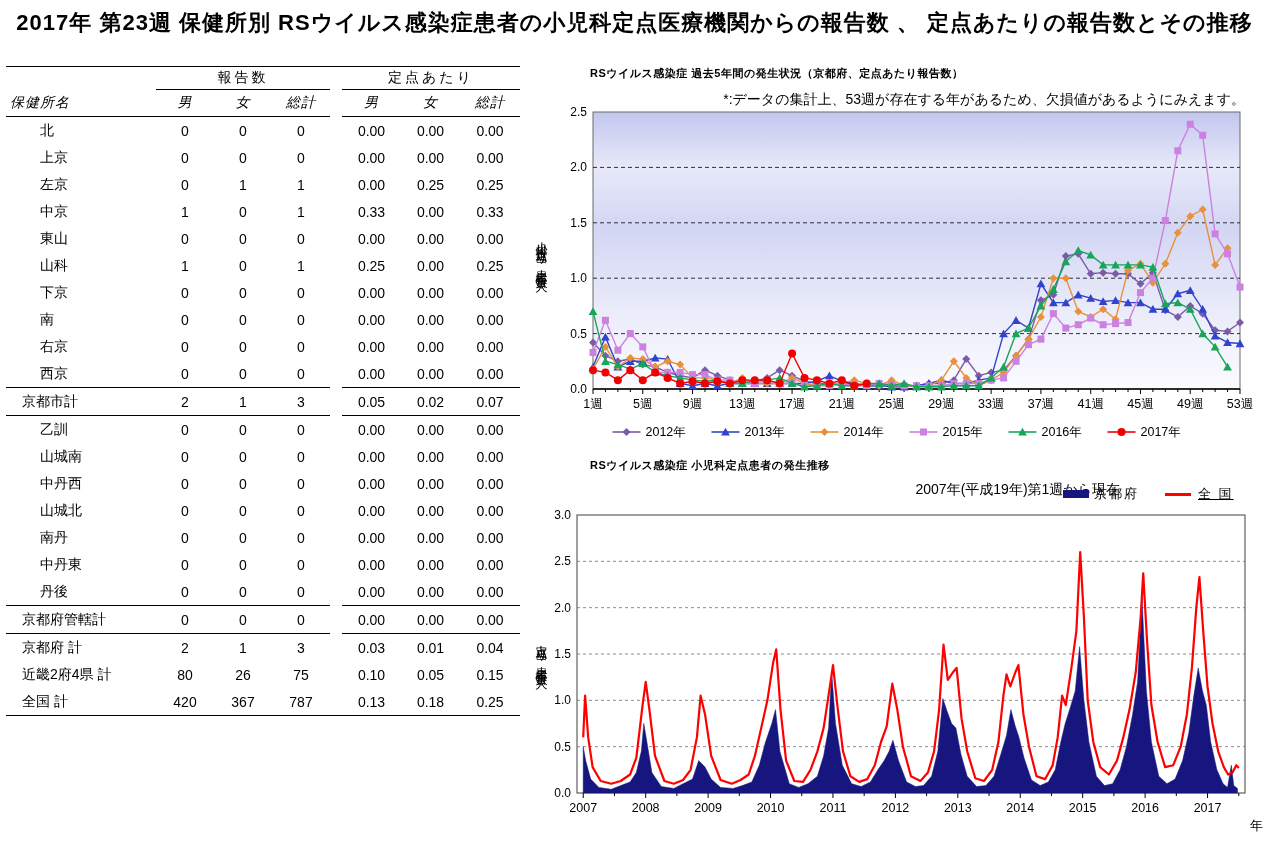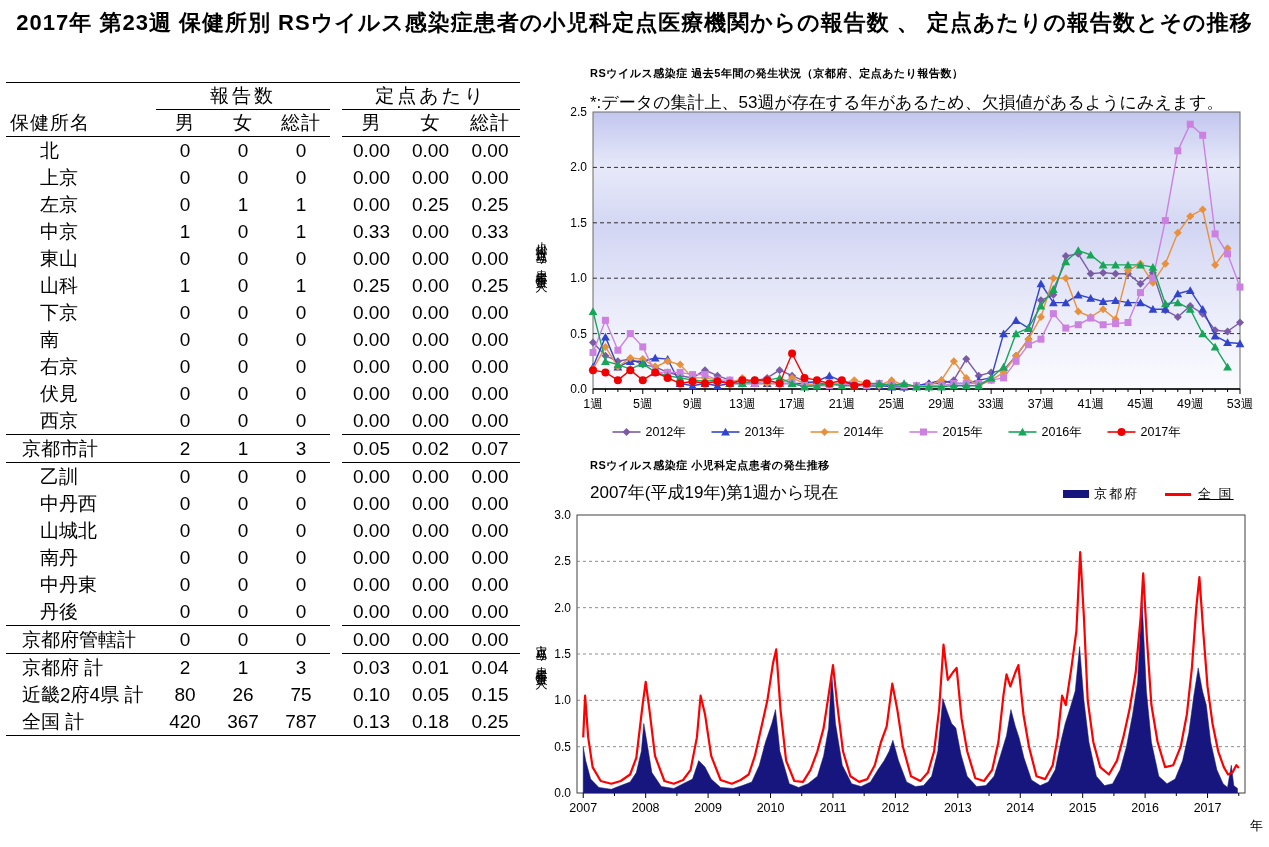--- a/index.html
+++ b/index.html
@@ -1,38 +1,38 @@
 <!DOCTYPE html>
 <html><head>
 <meta charset="utf-8">
 <style>
   html,body{margin:0;padding:0;background:#fff;}
   .page{position:relative;width:1269px;height:847px;background:#fff;overflow:hidden;
         font-family:"Liberation Sans",sans-serif;color:#000;}
   .main-title{position:absolute;top:8px;left:0;width:100%;text-align:center;
         font-size:22px;font-weight:bold;letter-spacing:1px;}
   
-  table.report{position:absolute;left:6px;top:82px;border-collapse:collapse;
-        table-layout:fixed;font-size:19px;}
+  table.report{position:absolute;left:6px;top:66px;border-collapse:collapse;
+        table-layout:fixed;font-size:14px;}
   table.report th,table.report td{padding:0;margin:0;font-weight:normal;white-space:nowrap;height:27px;}
   table.report tr.h1 th{border-top:1.5px solid #000;height:22px;}
   table.report th.grp{border-bottom:1.2px solid #000;text-align:center;letter-spacing:3px;}
   table.report tr.h1 th.gapc{border-bottom:none;}
-  table.report tr.h2 th{border-bottom:1.5px solid #000;height:26px;text-align:center;letter-spacing:1px;}
+  table.report tr.h2 th{border-bottom:1.5px solid #000;height:26px;text-align:center;letter-spacing:1px;font-style:italic;}
   table.report tr.h2 th.gapc{border-bottom:none;}
   table.report tr.h2 th.namehead{text-align:left;padding-left:4px;}
   table.report td.val{text-align:center;}
   table.report td.name{text-align:left;padding-left:34px;}
   table.report tr.sub td,table.report tr.sub2 td{border-top:1.2px solid #000;border-bottom:1.2px solid #000;}
   table.report tr.sub td.gapc,table.report tr.sub2 td.gapc{border-top:none;border-bottom:none;}
   table.report tr.sub td.name,table.report tr.total td.name{padding-left:16px;margin-top:12px;}
   table.report tr.last td{border-bottom:1.5px solid #000;}
   
   .chart-title{position:absolute;font-size:11px;font-weight:bold;letter-spacing:0.5px;}
-  .chart-note{position:absolute;font-size:17px;text-align:left;}
+  .chart-note{position:absolute;font-size:14px;text-align:right;}
   .ylab{position:absolute;writing-mode:vertical-rl;text-orientation:upright;
         font-size:12px;letter-spacing:2px;display:flex;align-items:center;justify-content:center;}
   .legend2{position:absolute;display:flex;align-items:center;font-size:13px;}
   .legend2 .sw{display:inline-block;width:26px;height:8px;margin-right:5px;}
   .legend2 .ln{display:inline-block;width:26px;height:3px;margin-right:7px;}
   .legend2 .item{display:flex;align-items:center;margin-right:26px;letter-spacing:2px;}
   svg{position:absolute;}
 </style>
 </head>
 <body>
@@ -155,30 +155,20 @@
           <td class="name">右京</td>
           <td class="val">0</td>
           <td class="val">0</td>
           <td class="val">0</td>
           <td class="gapc"></td>
           <td class="val">0.00</td>
           <td class="val">0.00</td>
           <td class="val">0.00</td>
         </tr>
         <tr class="normal">
-          <td class="name">伏見</td>
-          <td class="val">0</td>
-          <td class="val">0</td>
-          <td class="val">0</td>
-          <td class="gapc"></td>
-          <td class="val">0.00</td>
-          <td class="val">0.00</td>
-          <td class="val">0.00</td>
-        </tr>
-        <tr class="normal">
           <td class="name">西京</td>
           <td class="val">0</td>
           <td class="val">0</td>
           <td class="val">0</td>
           <td class="gapc"></td>
           <td class="val">0.00</td>
           <td class="val">0.00</td>
           <td class="val">0.00</td>
         </tr>
         <tr class="sub">
@@ -186,20 +176,30 @@
           <td class="val">2</td>
           <td class="val">1</td>
           <td class="val">3</td>
           <td class="gapc"></td>
           <td class="val">0.05</td>
           <td class="val">0.02</td>
           <td class="val">0.07</td>
         </tr>
         <tr class="normal">
           <td class="name">乙訓</td>
+          <td class="val">0</td>
+          <td class="val">0</td>
+          <td class="val">0</td>
+          <td class="gapc"></td>
+          <td class="val">0.00</td>
+          <td class="val">0.00</td>
+          <td class="val">0.00</td>
+        </tr>
+        <tr class="normal">
+          <td class="name">山城南</td>
           <td class="val">0</td>
           <td class="val">0</td>
           <td class="val">0</td>
           <td class="gapc"></td>
           <td class="val">0.00</td>
           <td class="val">0.00</td>
           <td class="val">0.00</td>
         </tr>
         <tr class="normal">
           <td class="name">中丹西</td>

